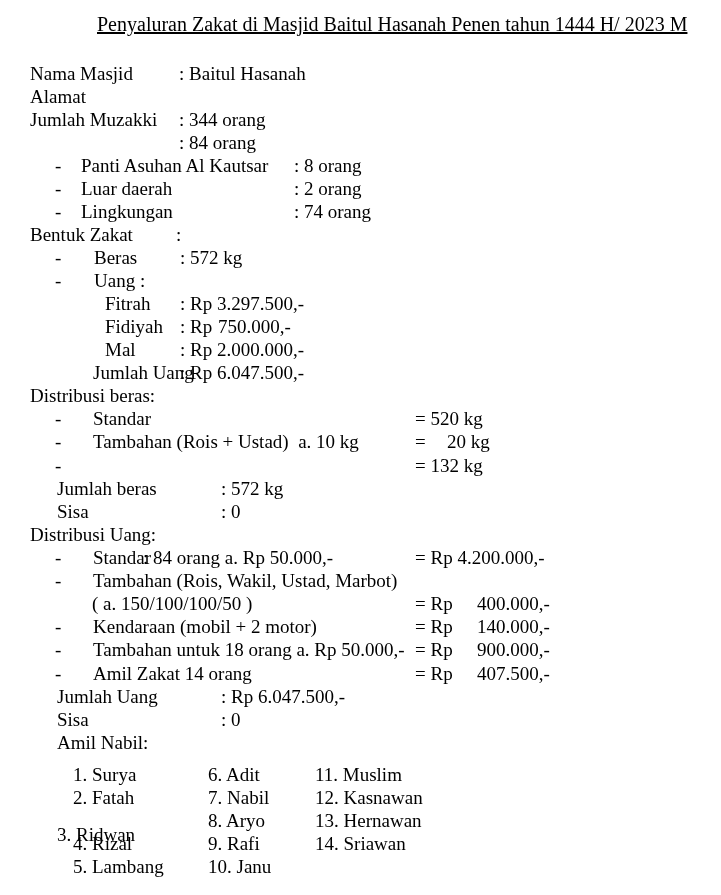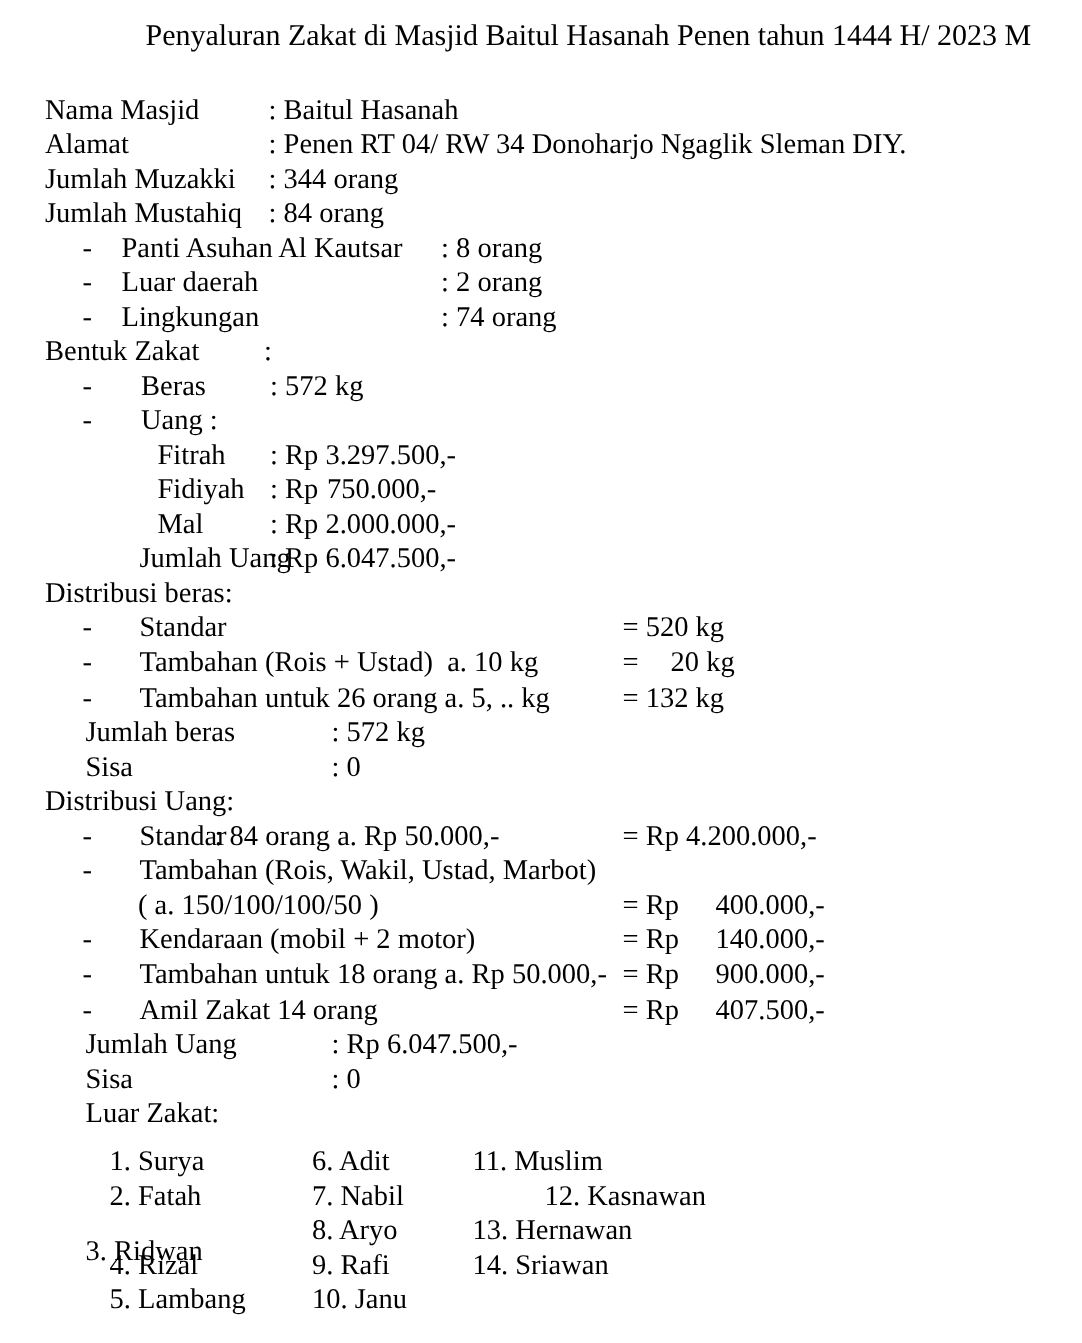--- a/index.html
+++ b/index.html
@@ -12,20 +12,21 @@
     font-family: "Liberation Serif", "DejaVu Serif", serif;
     font-size: 19px;
     overflow: hidden;
   }
   .doc-title {
     position: absolute;
     left: 97px;
     top: 11px;
     font-size: 20px;
     line-height: 26px;
+    text-decoration: underline;
     white-space: pre;
   }
   .line {
     position: absolute;
     left: 0;
     width: 100%;
     height: 23px;
   }
   .seg {
     position: absolute;
@@ -39,28 +40,26 @@
 
 <div class="page">
   <div class="doc-title">Penyaluran Zakat di Masjid Baitul Hasanah Penen tahun 1444 H/ 2023 M</div>
   <div>
       <div class="line" style="top: 62px;">
         <span class="seg" style="left: 30px;">Nama Masjid</span>
         <span class="seg" style="left: 179px;">: Baitul Hasanah</span>
       </div>
       <div class="line" style="top: 85px;">
         <span class="seg" style="left: 30px;">Alamat</span>
-        <span class="seg" style="left: 179px;">: Penen RT 04/ RW 34 Donoharjo Ngaglik Sleman DIY.</span>
       </div>
       <div class="line" style="top: 108px;">
         <span class="seg" style="left: 30px;">Jumlah Muzakki</span>
         <span class="seg" style="left: 179px;">: 344 orang</span>
       </div>
       <div class="line" style="top: 131px;">
-        <span class="seg" style="left: 30px;">Jumlah Mustahiq</span>
         <span class="seg" style="left: 179px;">: 84 orang</span>
       </div>
       <div class="line" style="top: 154px;">
         <span class="seg" style="left: 55px;">-</span>
         <span class="seg" style="left: 81px;">Panti Asuhan Al Kautsar</span>
         <span class="seg" style="left: 294px;">: 8 orang</span>
       </div>
       <div class="line" style="top: 177px;">
         <span class="seg" style="left: 55px;">-</span>
         <span class="seg" style="left: 81px;">Luar daerah</span>
@@ -110,21 +109,20 @@
         <span class="seg" style="left: 415px;">= 520 kg</span>
       </div>
       <div class="line" style="top: 430px;">
         <span class="seg" style="left: 55px;">-</span>
         <span class="seg" style="left: 93px;">Tambahan (Rois + Ustad)  a. 10 kg</span>
         <span class="seg" style="left: 415px;">=</span>
         <span class="seg" style="left: 447px;">20 kg</span>
       </div>
       <div class="line" style="top: 454px;">
         <span class="seg" style="left: 55px;">-</span>
-        <span class="seg" style="left: 93px;">Tambahan untuk 26 orang a. 5, .. kg</span>
         <span class="seg" style="left: 415px;">= 132 kg</span>
       </div>
       <div class="line" style="top: 477px;">
         <span class="seg" style="left: 57px;">Jumlah beras</span>
         <span class="seg" style="left: 221px;">: 572 kg</span>
       </div>
       <div class="line" style="top: 500px;">
         <span class="seg" style="left: 57px;">Sisa</span>
         <span class="seg" style="left: 221px;">: 0</span>
       </div>
@@ -166,31 +164,31 @@
       </div>
       <div class="line" style="top: 685px;">
         <span class="seg" style="left: 57px;">Jumlah Uang</span>
         <span class="seg" style="left: 221px;">: Rp 6.047.500,-</span>
       </div>
       <div class="line" style="top: 708px;">
         <span class="seg" style="left: 57px;">Sisa</span>
         <span class="seg" style="left: 221px;">: 0</span>
       </div>
       <div class="line" style="top: 731px;">
-        <span class="seg" style="left: 57px;">Luar Zakat:</span>
+        <span class="seg" style="left: 57px;">Amil Nabil:</span>
       </div>
       <div class="line" style="top: 763px;">
         <span class="seg" style="left: 73px;">1. Surya</span>
         <span class="seg" style="left: 208px;">6. Adit</span>
         <span class="seg" style="left: 315px;">11. Muslim</span>
       </div>
       <div class="line" style="top: 786px;">
         <span class="seg" style="left: 73px;">2. Fatah</span>
         <span class="seg" style="left: 208px;">7. Nabil</span>
-        <span class="seg" style="left: 315px; margin-left: 48px;">12. Kasnawan</span>
+        <span class="seg" style="left: 315px;">12. Kasnawan</span>
       </div>
       <div class="line" style="top: 809px;">
         <span class="seg" style="left: 57px; margin-top: 14px;">3. Ridwan</span>
         <span class="seg" style="left: 208px;">8. Aryo</span>
         <span class="seg" style="left: 315px;">13. Hernawan</span>
       </div>
       <div class="line" style="top: 832px;">
         <span class="seg" style="left: 73px;">4. Rizal</span>
         <span class="seg" style="left: 208px;">9. Rafi</span>
         <span class="seg" style="left: 315px;">14. Sriawan</span>

